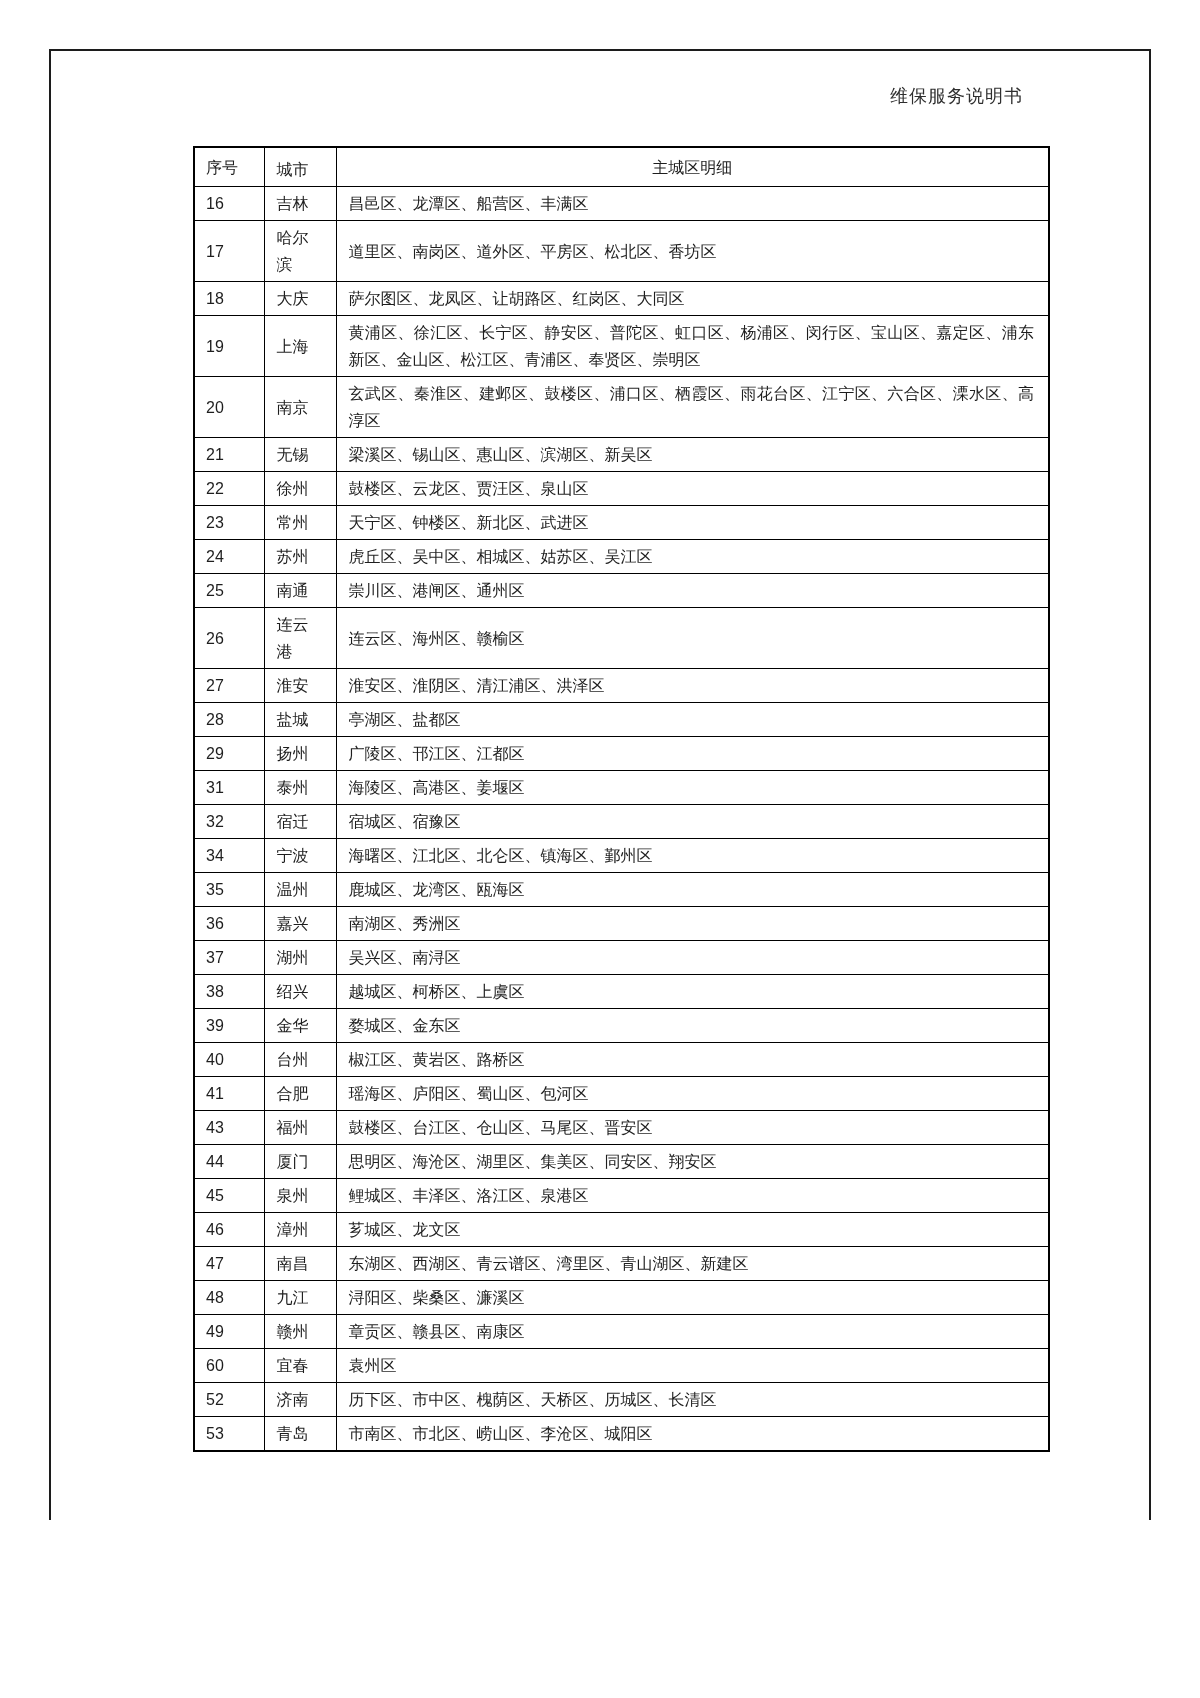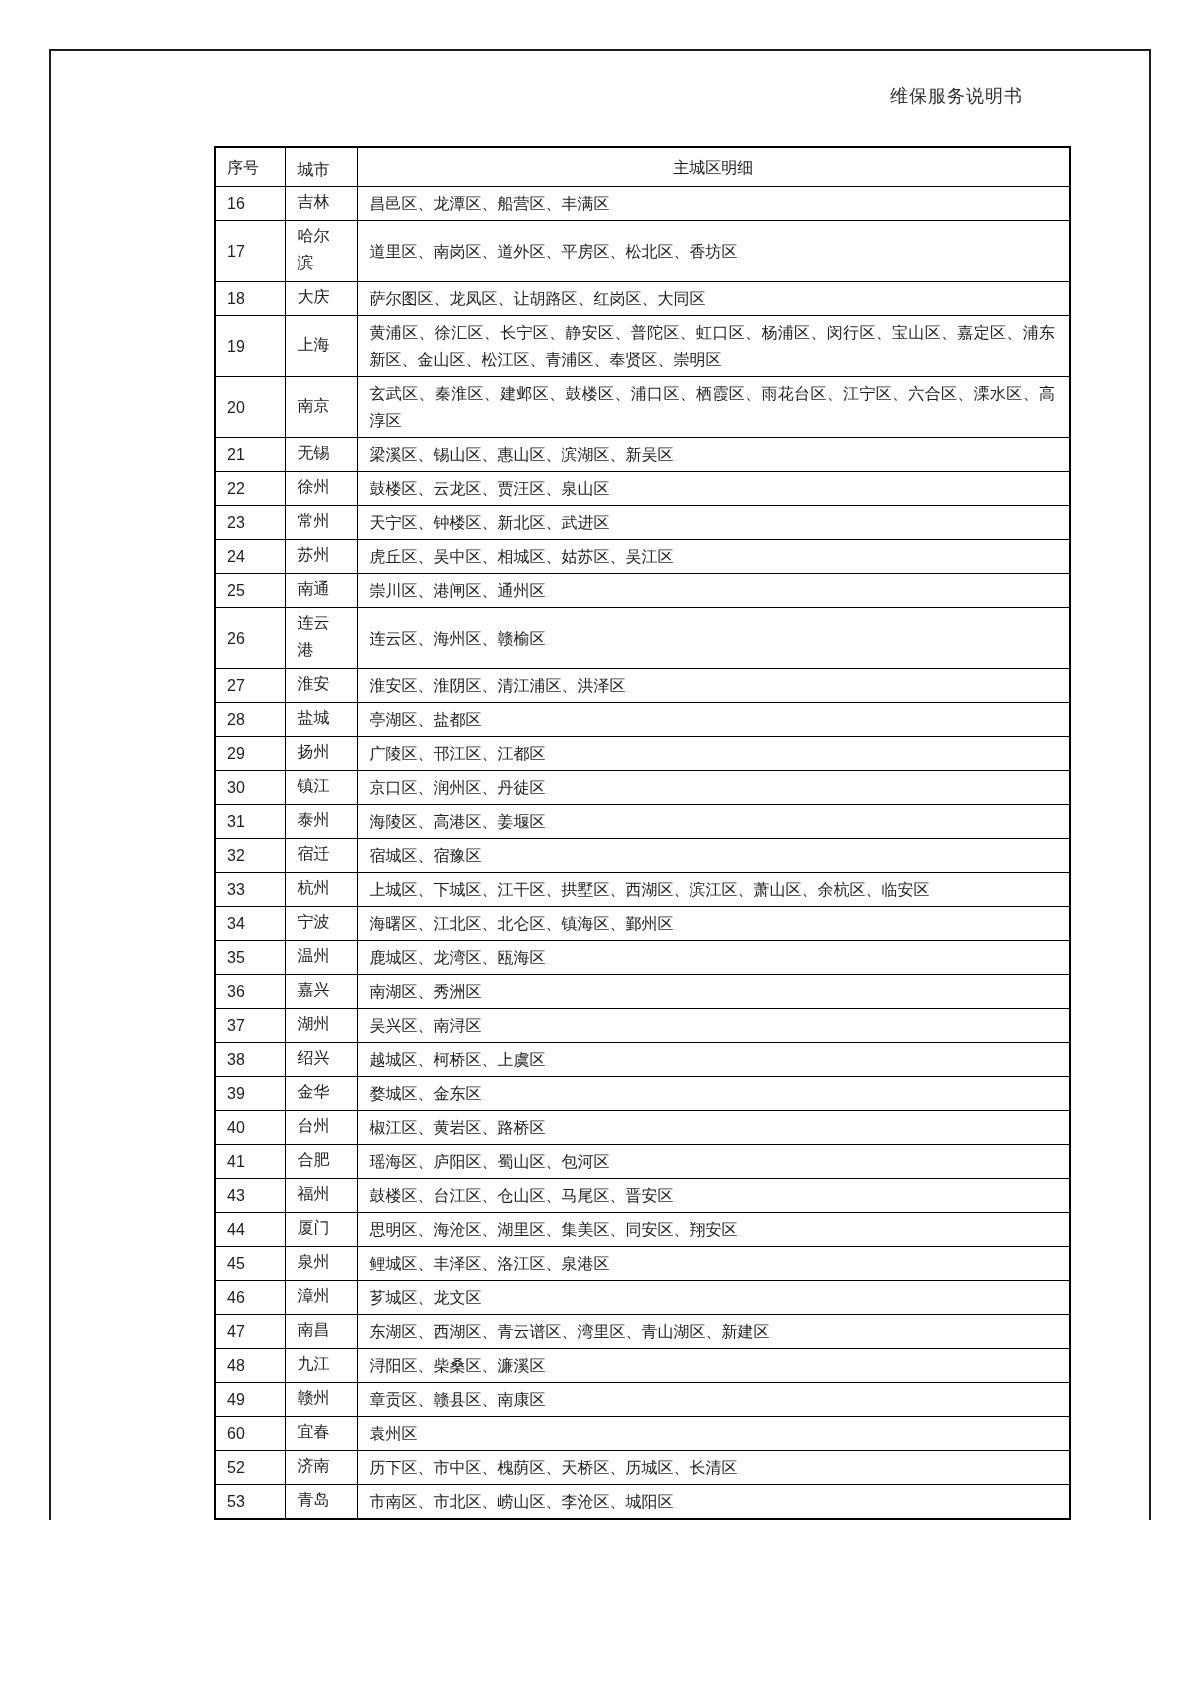--- a/index.html
+++ b/index.html
@@ -35,21 +35,20 @@
     white-space: nowrap;
   }
   table.city-table {
     position: absolute;
     left: 142px;
     top: 95px;
     width: 857px;
     border-collapse: collapse;
     table-layout: fixed;
     border: 2px solid #000;
-    margin-left: 21px;
   }
   table.city-table th,
   table.city-table td {
     border: 1px solid #000;
     font-size: 16px;
     line-height: 27px;
     vertical-align: middle;
     font-weight: normal;
     word-break: break-all;
   }
@@ -70,21 +69,20 @@
   }
   td.no {
     text-align: left;
     padding: 3px 6px 3px 11px;
     font-family: "Liberation Sans", sans-serif;
     font-size: 15.5px;
   }
   td.city {
     text-align: left;
     padding: 3px 20px 3px 12px;
-    font-family: Liberation Mono, monospace;
   }
   td.districts {
     text-align: justify;
     padding: 3px 14px 3px 12px;
   }
   .footer {
     position: absolute;
     left: 0;
     right: 0;
     top: 1532px;
@@ -187,40 +185,30 @@
             <td class="no">28</td>
             <td class="city">盐城</td>
             <td class="districts">亭湖区、盐都区</td>
           </tr>
           <tr>
             <td class="no">29</td>
             <td class="city">扬州</td>
             <td class="districts">广陵区、邗江区、江都区</td>
           </tr>
           <tr>
-            <td class="no">30</td>
-            <td class="city">镇江</td>
-            <td class="districts">京口区、润州区、丹徒区</td>
-          </tr>
-          <tr>
             <td class="no">31</td>
             <td class="city">泰州</td>
             <td class="districts">海陵区、高港区、姜堰区</td>
           </tr>
           <tr>
             <td class="no">32</td>
             <td class="city">宿迁</td>
             <td class="districts">宿城区、宿豫区</td>
           </tr>
           <tr>
-            <td class="no">33</td>
-            <td class="city">杭州</td>
-            <td class="districts">上城区、下城区、江干区、拱墅区、西湖区、滨江区、萧山区、余杭区、临安区</td>
-          </tr>
-          <tr>
             <td class="no">34</td>
             <td class="city">宁波</td>
             <td class="districts">海曙区、江北区、北仑区、镇海区、鄞州区</td>
           </tr>
           <tr>
             <td class="no">35</td>
             <td class="city">温州</td>
             <td class="districts">鹿城区、龙湾区、瓯海区</td>
           </tr>
           <tr>

